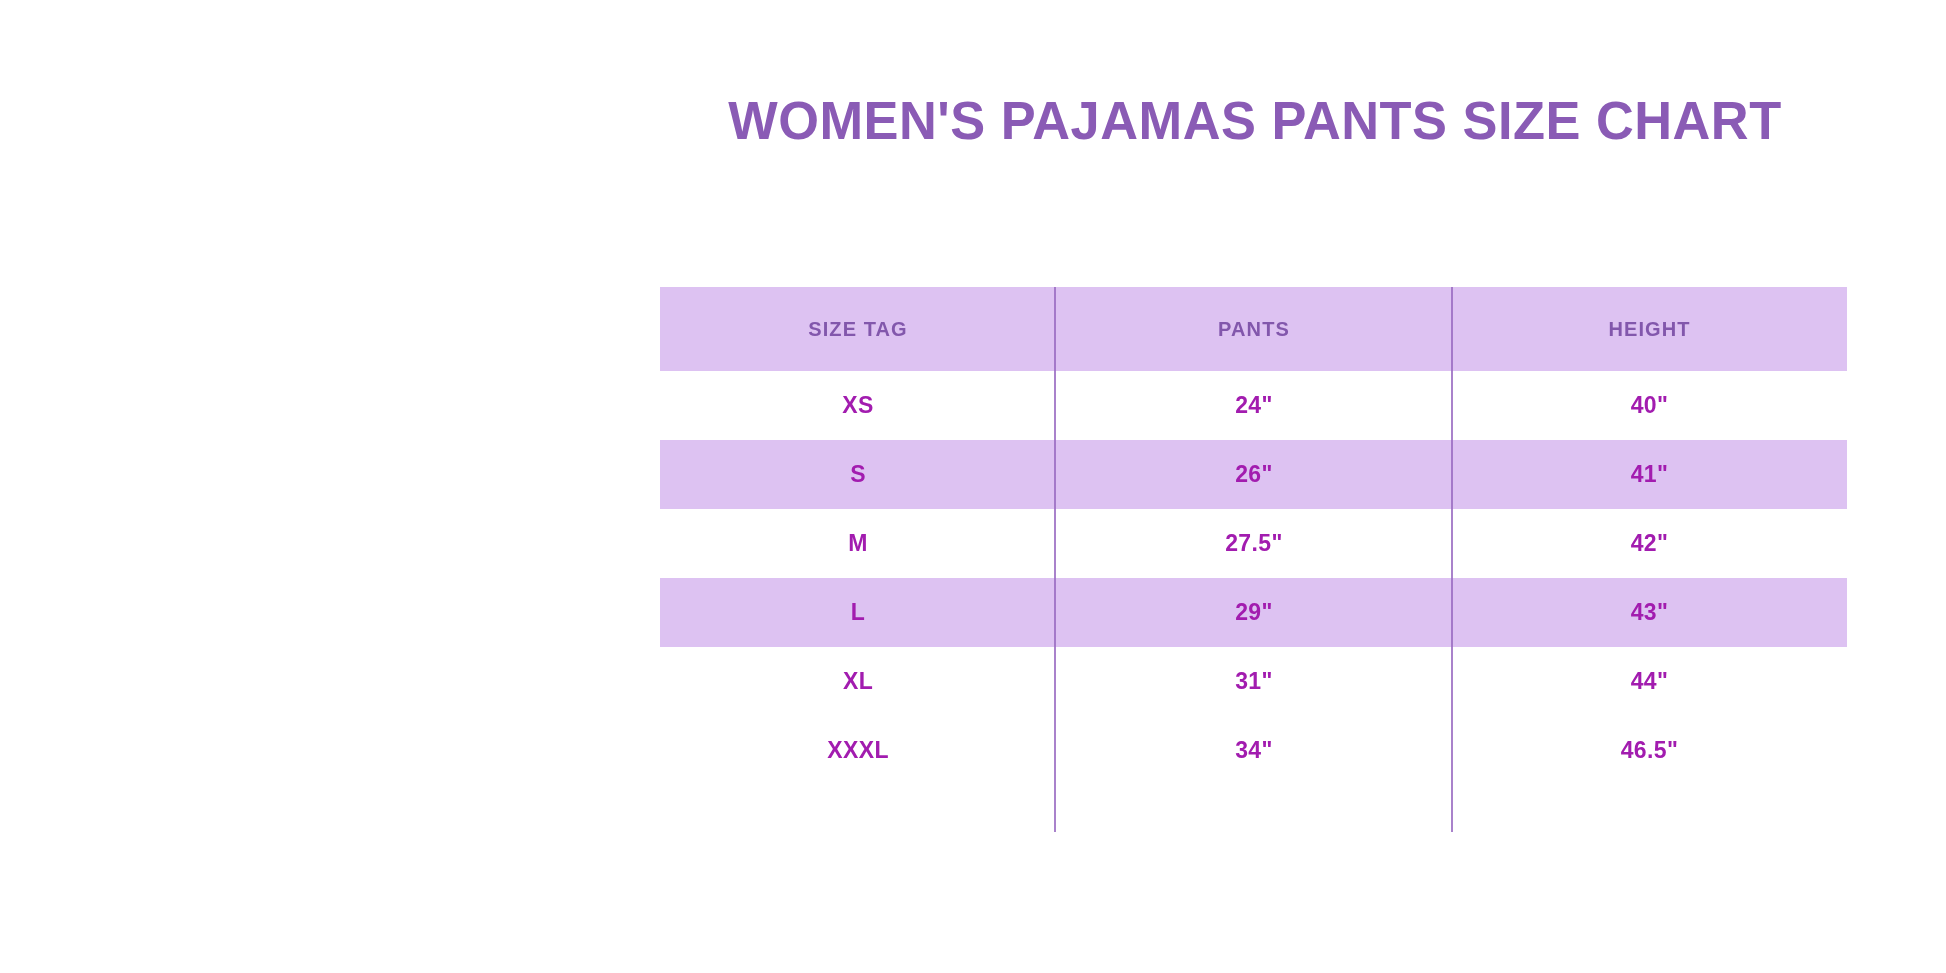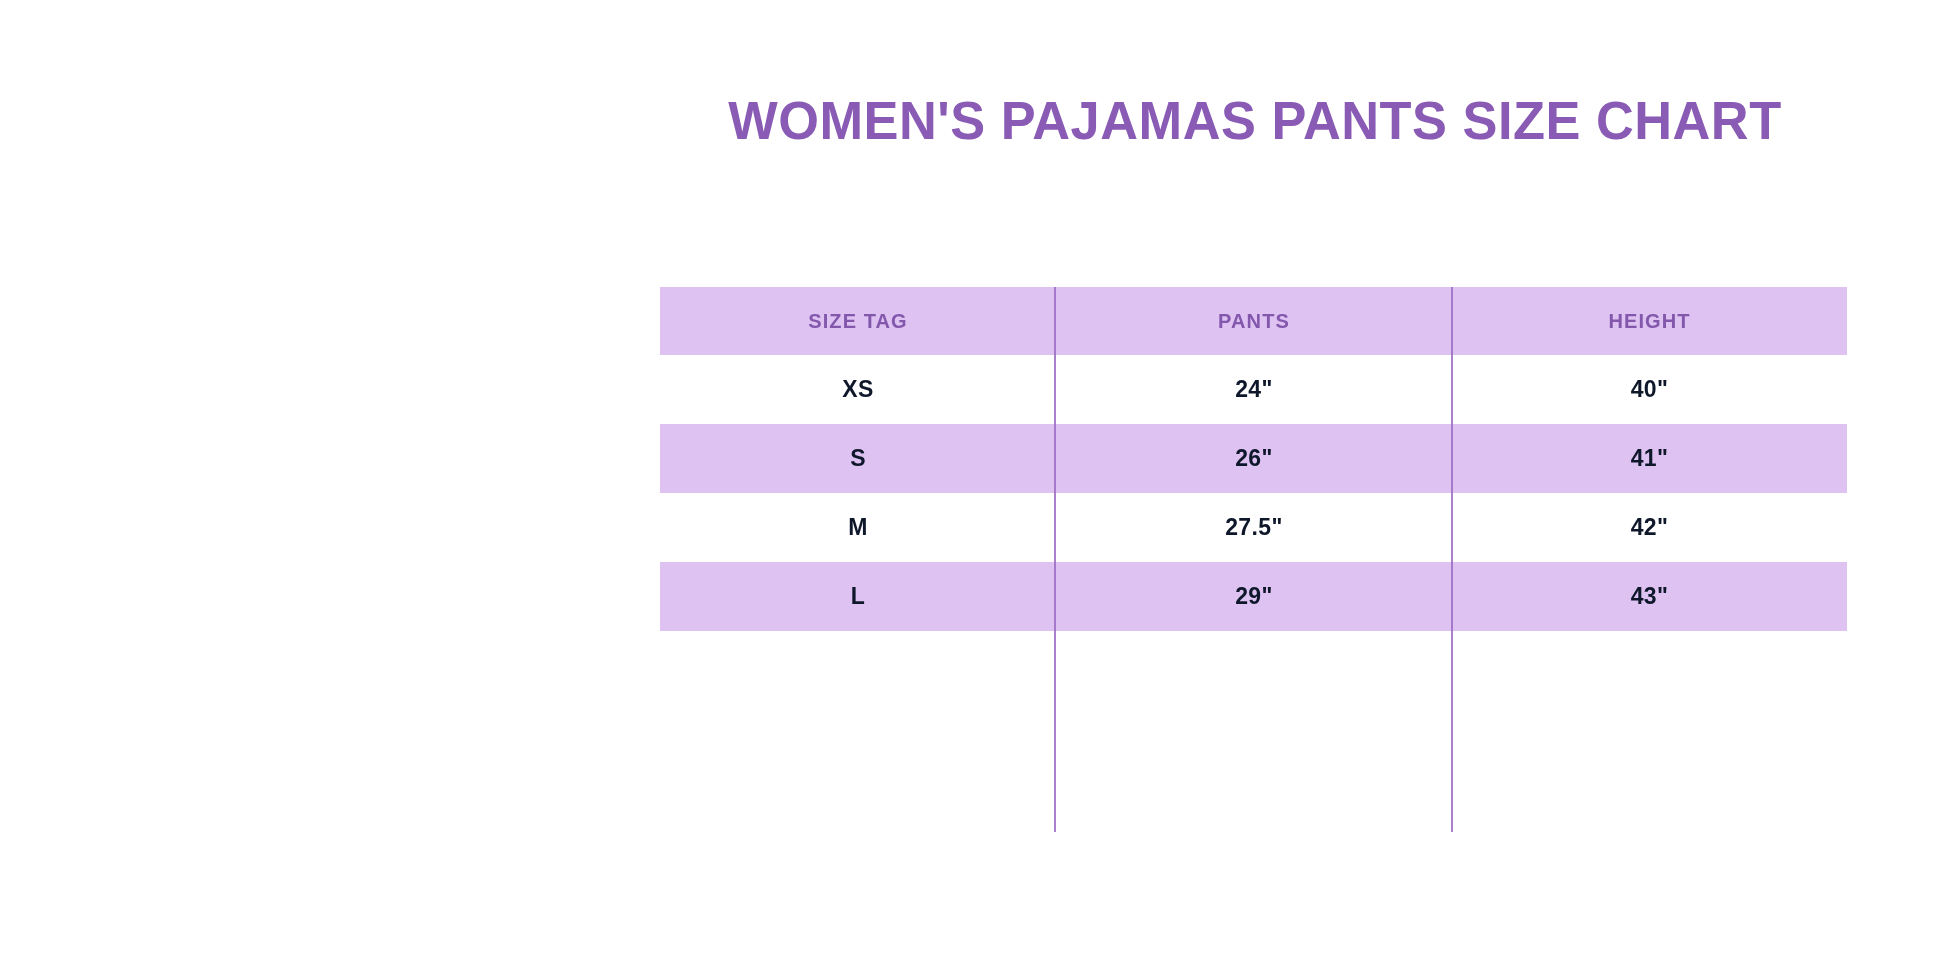--- a/index.html
+++ b/index.html
@@ -60,27 +60,27 @@
 
   table.size-table thead th {
     height: 68px;
     background: #ddc2f2;
     color: #8257ac;
     font-size: 20px;
     font-weight: bold;
     letter-spacing: 1.1px;
     text-align: center;
     vertical-align: middle;
-    padding: 0;
+    padding: 8px;
     border: 0;
   }
 
   table.size-table tbody td {
     height: 69px;
-    color: #0f172a;
+    color: #a21caf;
     font-size: 23px;
     font-weight: bold;
     letter-spacing: 0.4px;
     text-align: center;
     vertical-align: middle;
     padding: 0;
     border: 0;
     background: #ffffff;
   }
 
@@ -137,20 +137,30 @@
         <tr>
           <td>M</td>
           <td>27.5"</td>
           <td>42"</td>
         </tr>
         <tr class="striped">
           <td>L</td>
           <td>29"</td>
           <td>43"</td>
         </tr>
+        <tr>
+          <td>XL</td>
+          <td>31"</td>
+          <td>44"</td>
+        </tr>
+        <tr>
+          <td>XXXL</td>
+          <td>34"</td>
+          <td>46.5"</td>
+        </tr>
       </tbody>
     </table>
 
     <div class="col-divider d1"></div>
     <div class="col-divider d2"></div>
 
   </div>
 
 </div>
 

